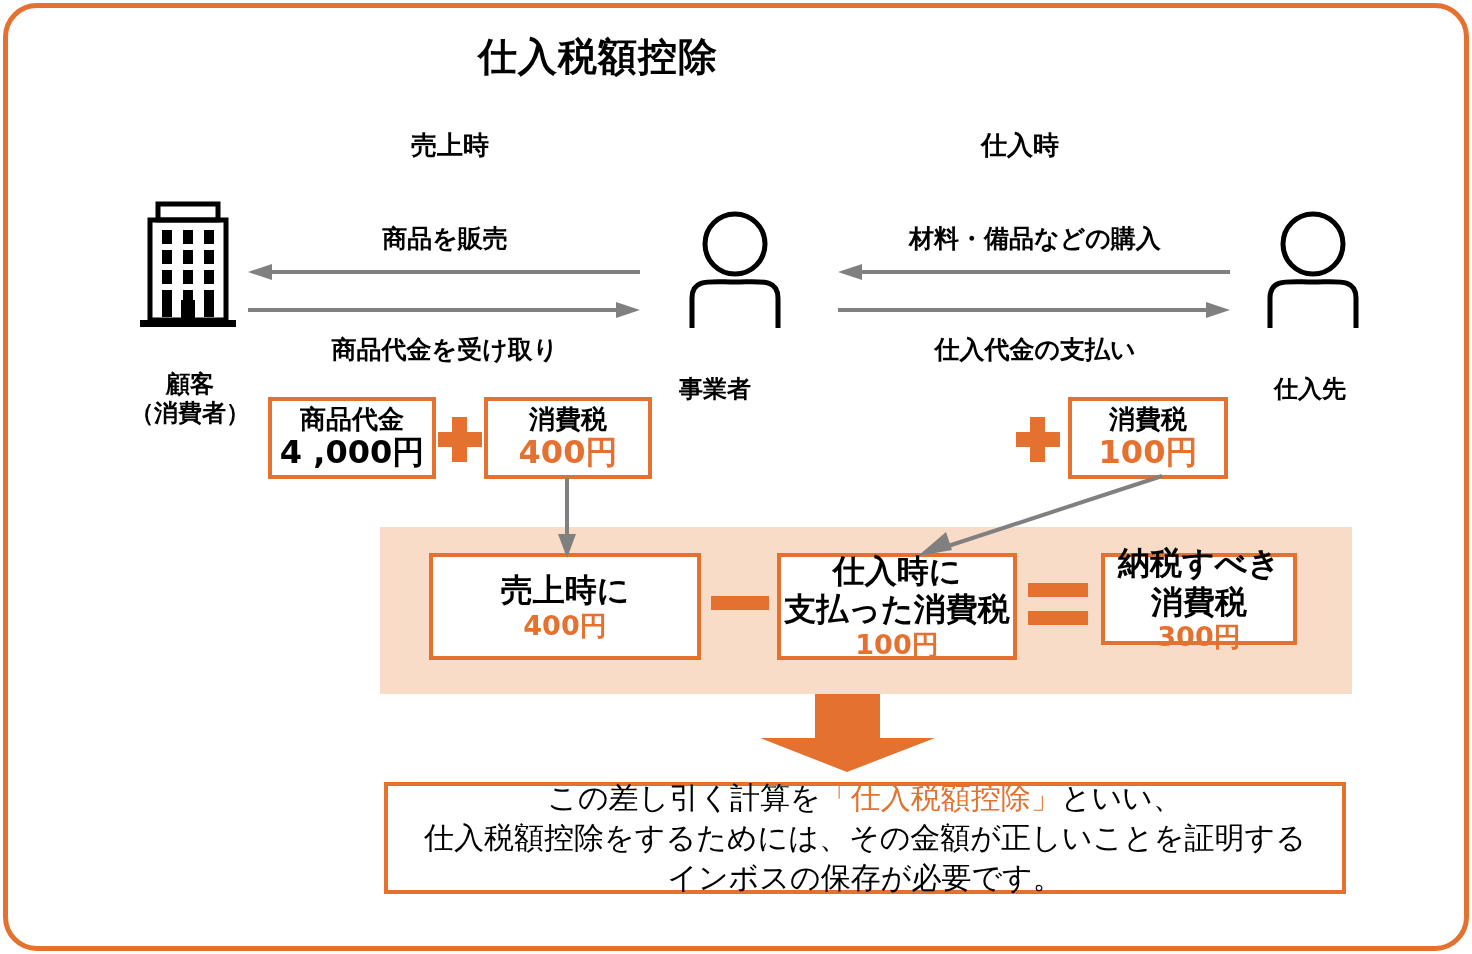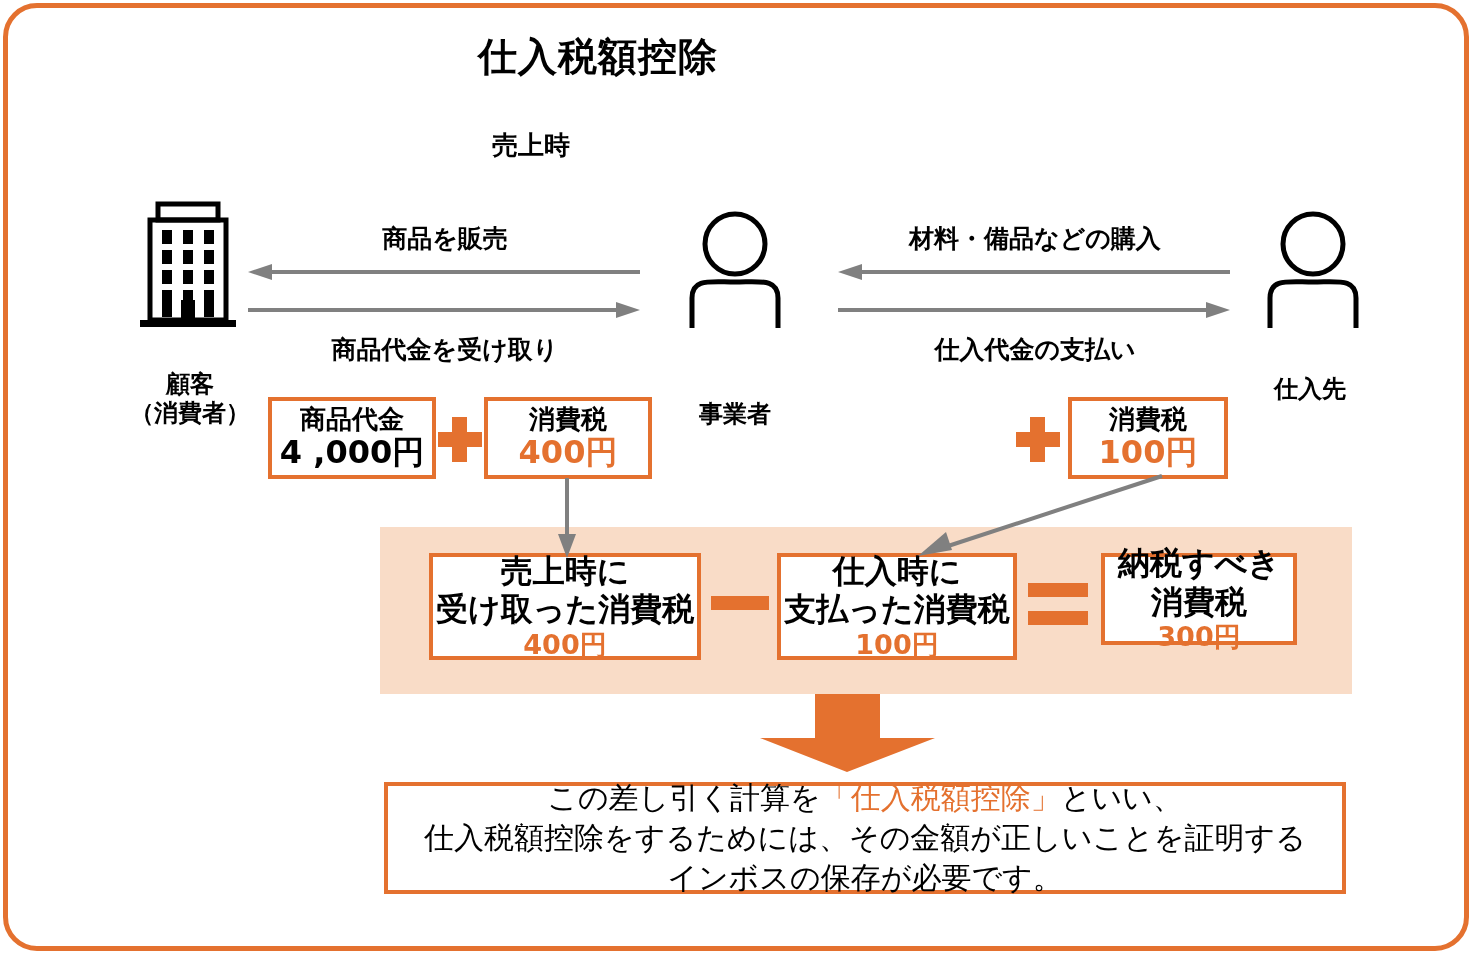--- a/index.html
+++ b/index.html
@@ -36,38 +36,38 @@
 
   
   .stage-label {
     position: absolute;
     font-size: 26px;
     font-weight: bold;
     color: #000;
     text-align: center;
     white-space: nowrap;
   }
-  #stage-sales  { left: 330px; top: 128px; width: 240px; text-align: right; }
+  #stage-sales  { left: 330px; top: 128px; width: 240px; }
   #stage-purch  { left: 900px; top: 128px; width: 240px; }
 
   
   .actor { position: absolute; }
   .actor-label {
     position: absolute;
     text-align: center;
     font-size: 24px;
     font-weight: bold;
     color: #000;
     line-height: 1.2;
     white-space: pre-line;
   }
   #building-icon { left: 140px; top: 200px; width: 96px; height: 132px; }
   #label-customer { left: 105px; top: 370px; width: 170px; }
   #person-biz { left: 680px; top: 210px; width: 110px; height: 120px; }
-  #label-biz { left: 660px; top: 375px; width: 150px; margin-top: 25px; }
+  #label-biz { left: 640px; top: 375px; width: 150px; }
   #person-supplier { left: 1258px; top: 210px; width: 110px; height: 120px; }
   #label-supplier { left: 1230px; top: 375px; width: 160px; }
 
   
   .flow-text {
     position: absolute;
     font-size: 25px;
     font-weight: bold;
     color: #000;
     text-align: center;
@@ -190,20 +190,21 @@
 </head>
 <body>
 
 <div id="root">
 
   <div class="outer-frame"></div>
 
   <div class="title">仕入税額控除</div>
 
   <div class="stage-label" id="stage-sales">売上時</div>
+  <div class="stage-label" id="stage-purch">仕入時</div>
 
   <div class="actor" id="building-icon">
     <svg width="96" height="132" viewBox="0 0 96 132">
       <rect x="18" y="4" width="60" height="16" fill="none" stroke="#000" stroke-width="5"></rect>
       <rect x="10" y="20" width="76" height="100" fill="none" stroke="#000" stroke-width="5"></rect>
       <rect x="0" y="120" width="96" height="7" fill="#000"></rect>
       <g fill="#000">
         <rect x="22" y="30" width="10" height="14"></rect>
           <rect x="43" y="30" width="10" height="14"></rect>
           <rect x="64" y="30" width="10" height="14"></rect>
@@ -290,21 +291,20 @@
   </div>
   <div class="amt-box" id="box-tax-p">
     <div class="cap">消費税</div>
     <div class="val orange">100円</div>
   </div>
 
   <div id="calc-band"></div>
 
   <div class="calc-box" id="calc-box-1">
     <div class="cl">売上時に</div>
-    <div class="cl">受け取った消費税</div>
     <div class="cv">400円</div>
   </div>
 
   <div id="minus-sign">
       <span class="hbar"></span>
     </div>
 
   <div class="calc-box" id="calc-box-2">
     <div class="cl">仕入時に</div>
     <div class="cl">支払った消費税</div>

